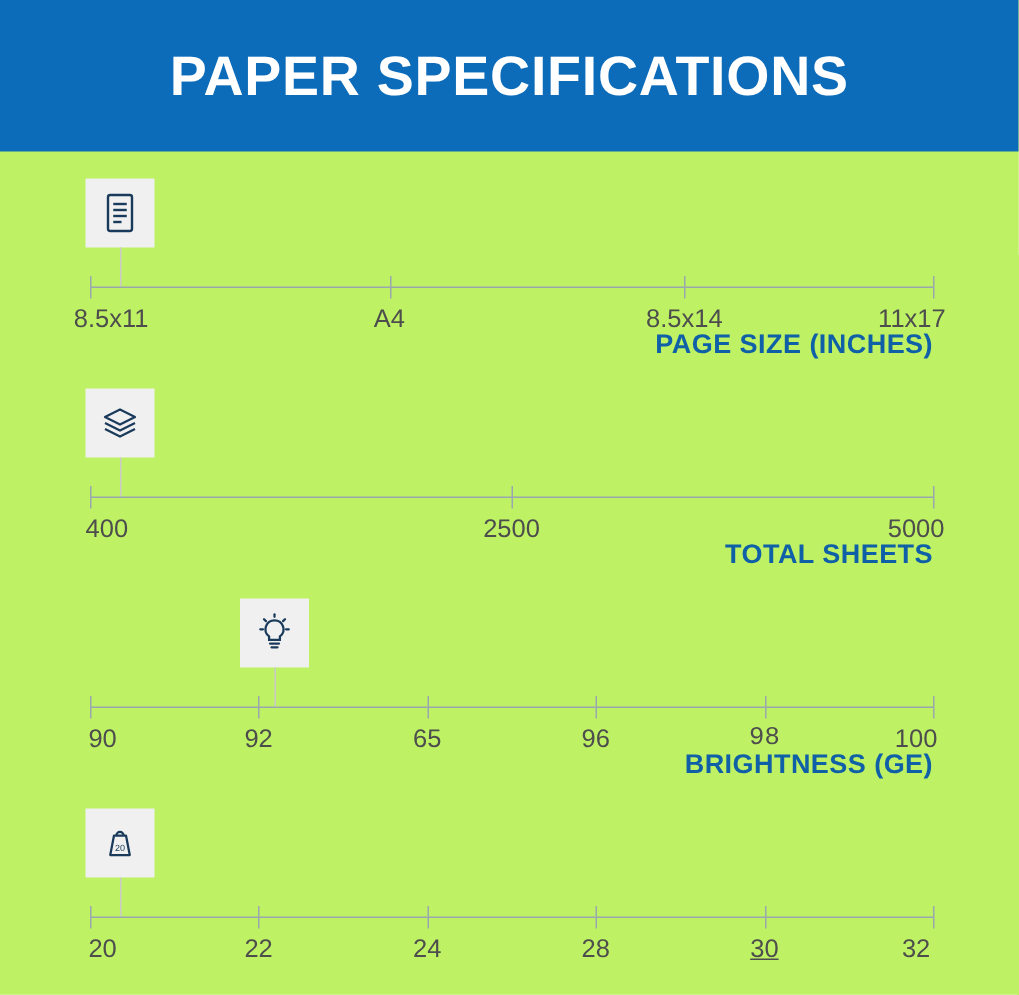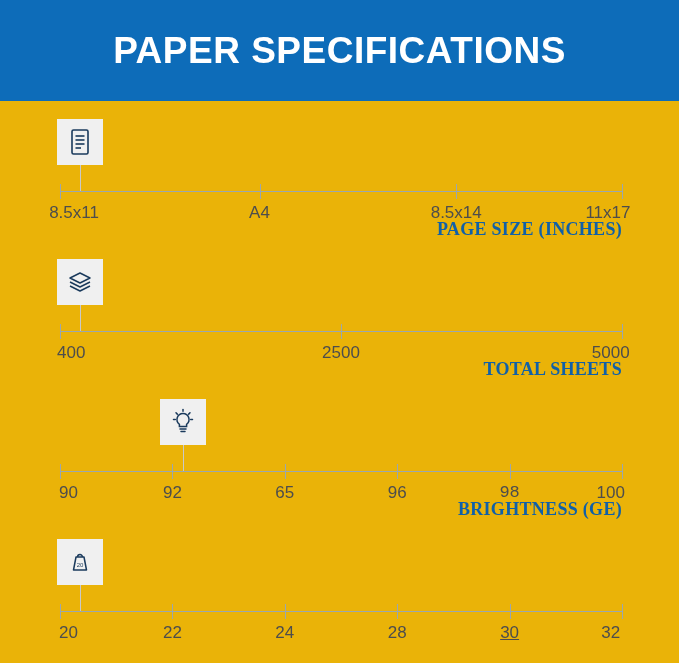--- a/index.html
+++ b/index.html
@@ -10,21 +10,21 @@
     width: 679px;
     height: 663px;
     background: #ffffff;
     font-family: "Liberation Sans", sans-serif;
     overflow: hidden;
   }
   .page {
     position: relative;
     width: 679px;
     height: 663px;
-    background: #eab308;
+    background: #bef264;
   }
   .header {
     width: 679px;
     height: 101px;
     background: #0d6cb9;
     display: flex;
     align-items: center;
     justify-content: center;
   }
   .header-title {
@@ -94,21 +94,21 @@
   }
   .spec-label {
     position: absolute;
     right: 57px;
     top: 118px;
     font-size: 18px;
     font-weight: bold;
     color: #1060a8;
     letter-spacing: 0.3px;
     text-align: right;
-    font-family: Liberation Serif, serif;
+    font-family: Liberation Sans, sans-serif;
   }
   .marker-stem {
     position: absolute;
     width: 1px;
     background: #c9c9c9;
     top: 64px;
     height: 26px;
   }
 </style>
 </head>

